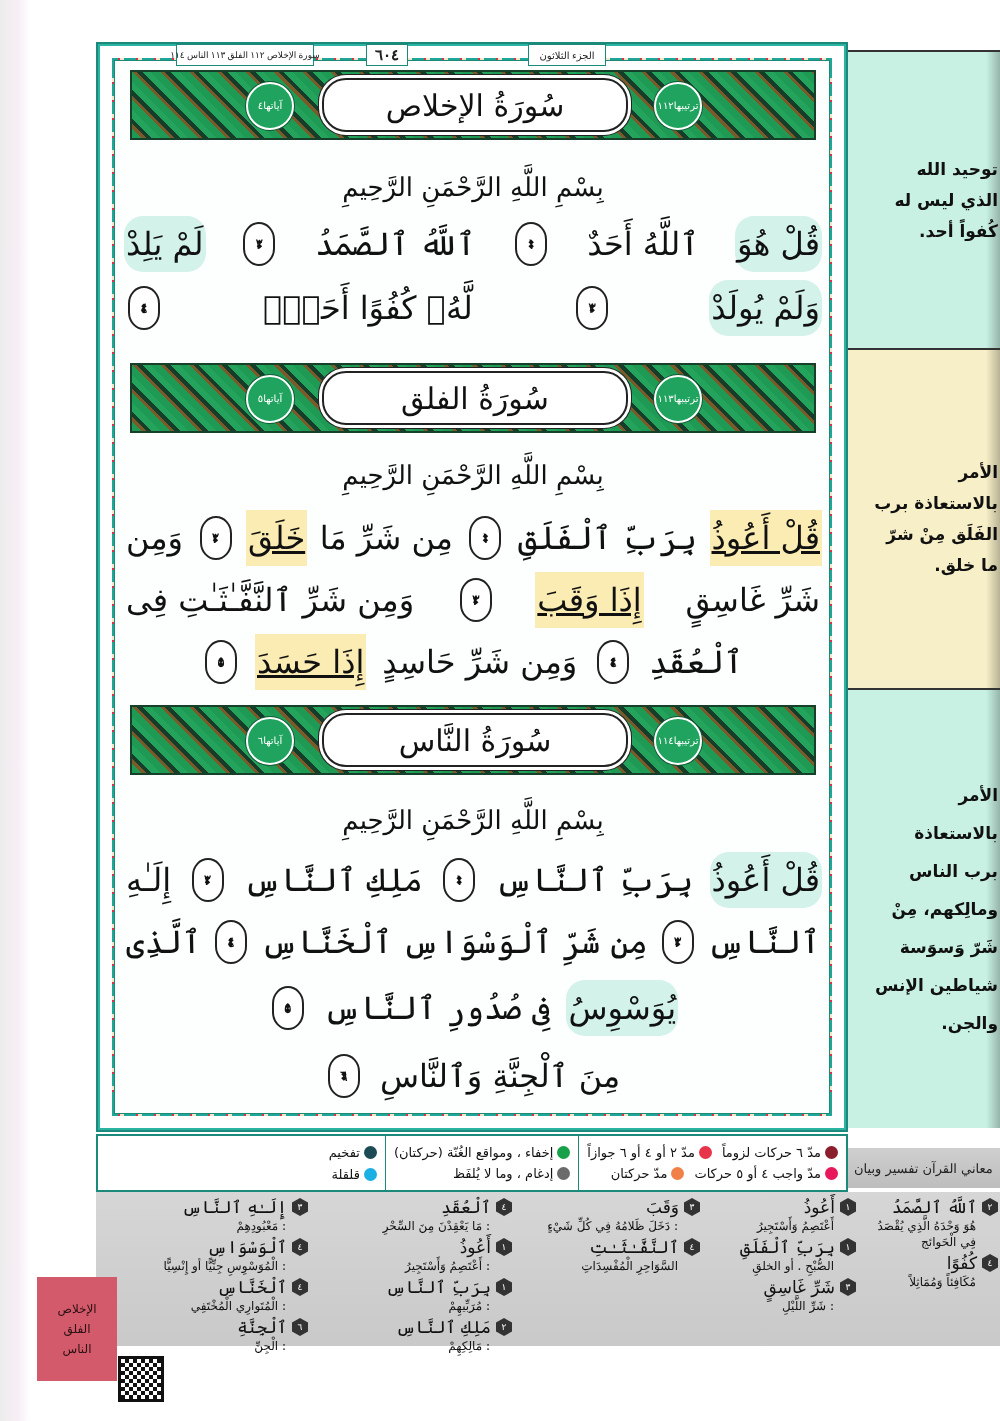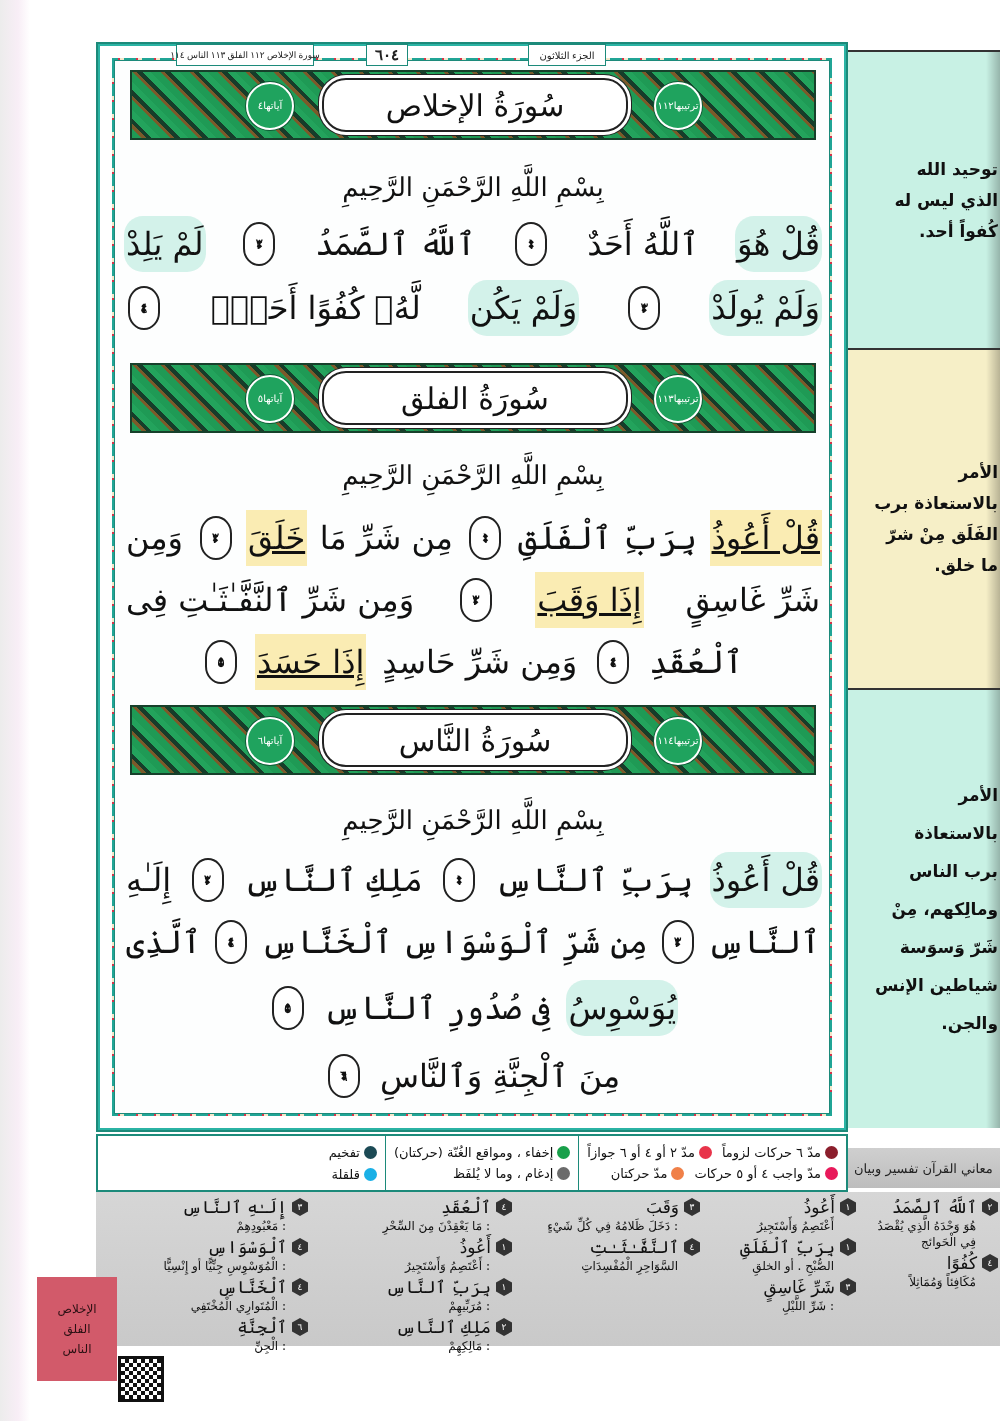--- a/index.html
+++ b/index.html
@@ -187,21 +187,20 @@
     <span class="w hl-teal">قُلْ هُوَ</span>
     <span class="w">ٱللَّهُ أَحَدٌ</span>
     <span class="ayah">١</span>
     <span class="w">ٱللَّهُ ٱلصَّمَدُ</span>
     <span class="ayah">٢</span>
     <span class="w hl-teal">لَمْ يَلِدْ</span>
   </div>
 <div class="vline" style="top:280px;">
     <span class="w hl-teal">وَلَمْ يُولَدْ</span>
     <span class="ayah">٣</span>
-    <span class="w hl-teal">وَلَمْ يَكُن</span>
     <span class="w">لَّهُۥ كُفُوًا أَحَدٌۢ</span>
     <span class="ayah">٤</span>
   </div>
 
 <div class="vline" style="top:510px;">
     <span class="w hl-yellow">قُلْ أَعُوذُ</span>
     <span class="w">بِرَبِّ ٱلْفَلَقِ</span>
     <span class="ayah">١</span>
     <span class="w">مِن شَرِّ مَا</span>
     <span class="w hl-yellow">خَلَقَ</span>

